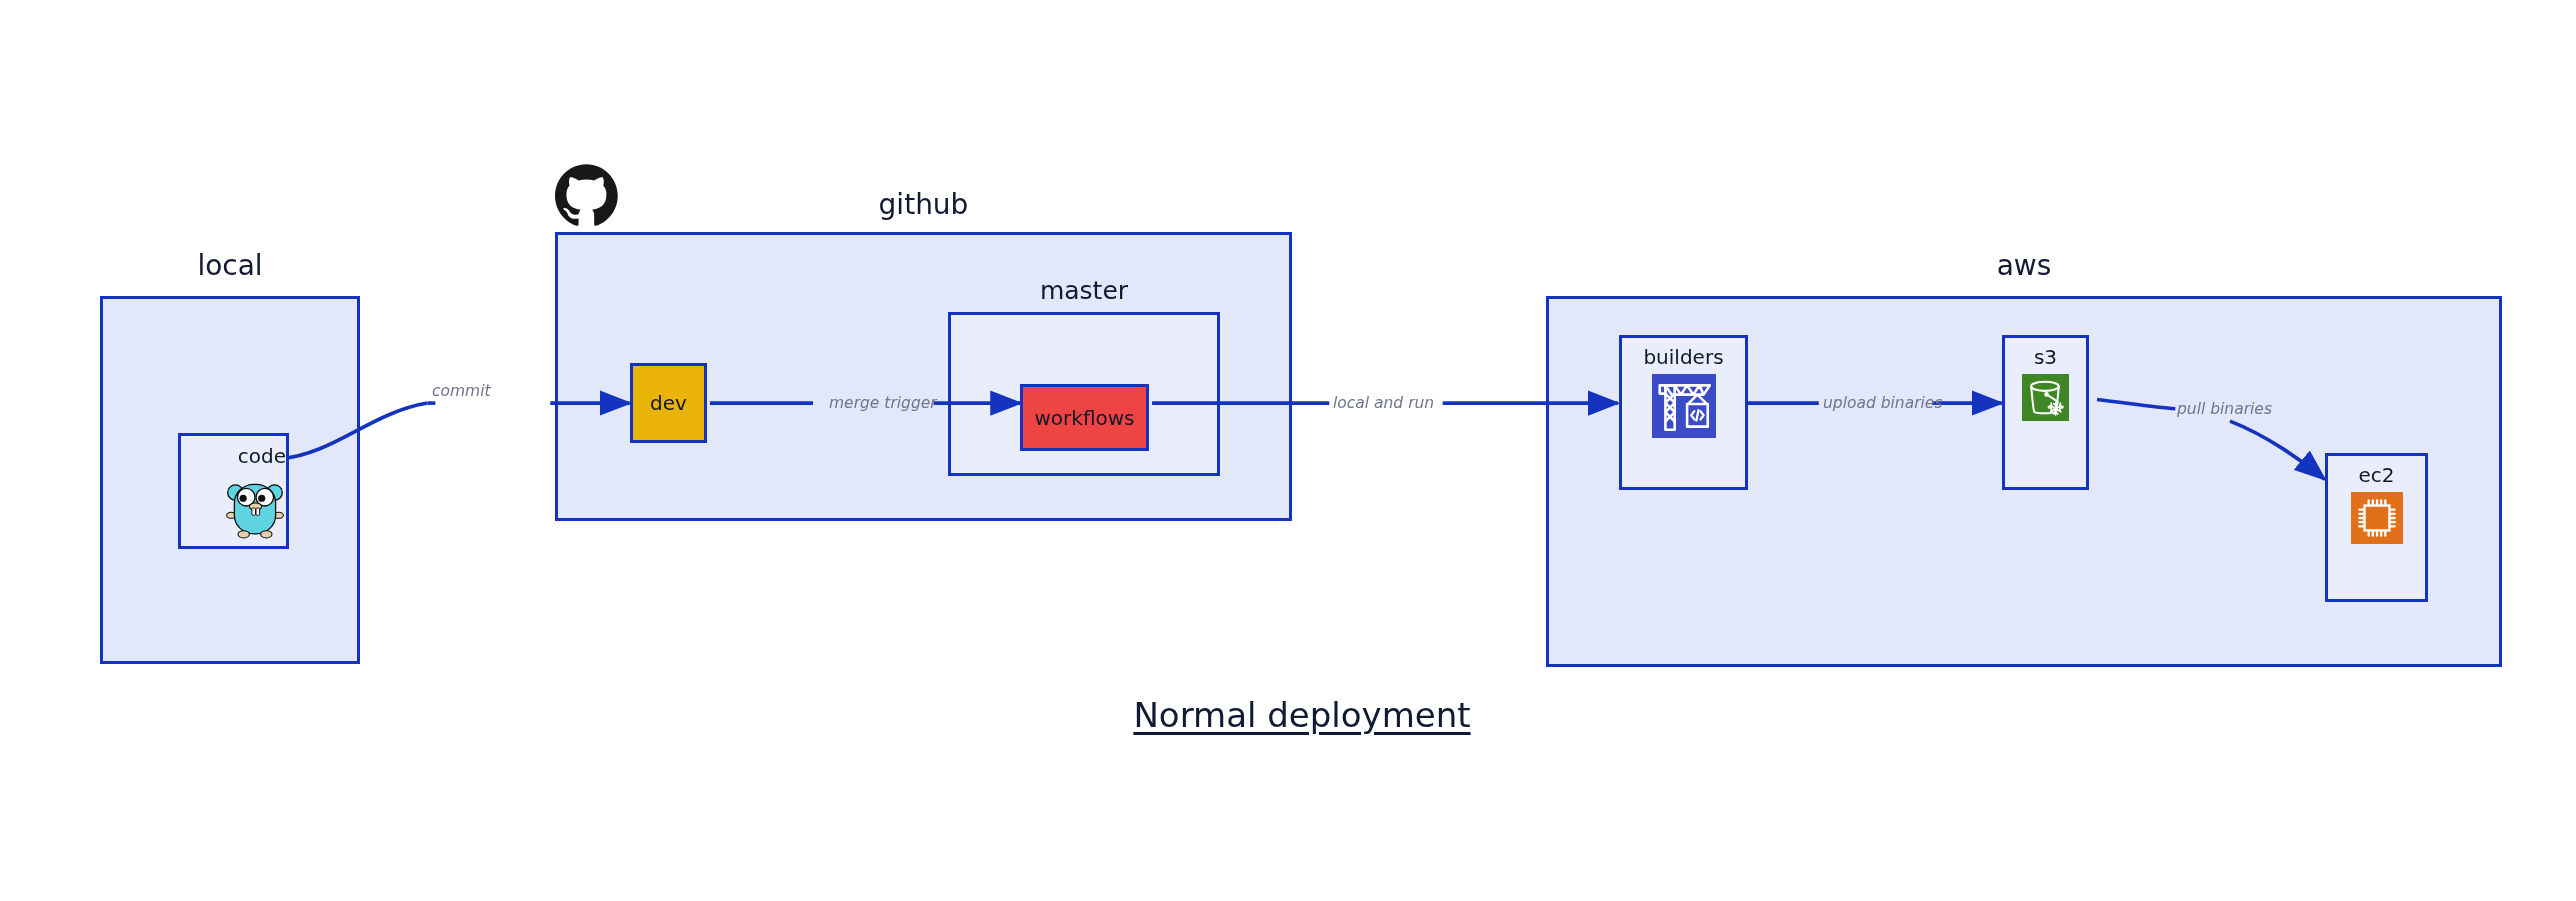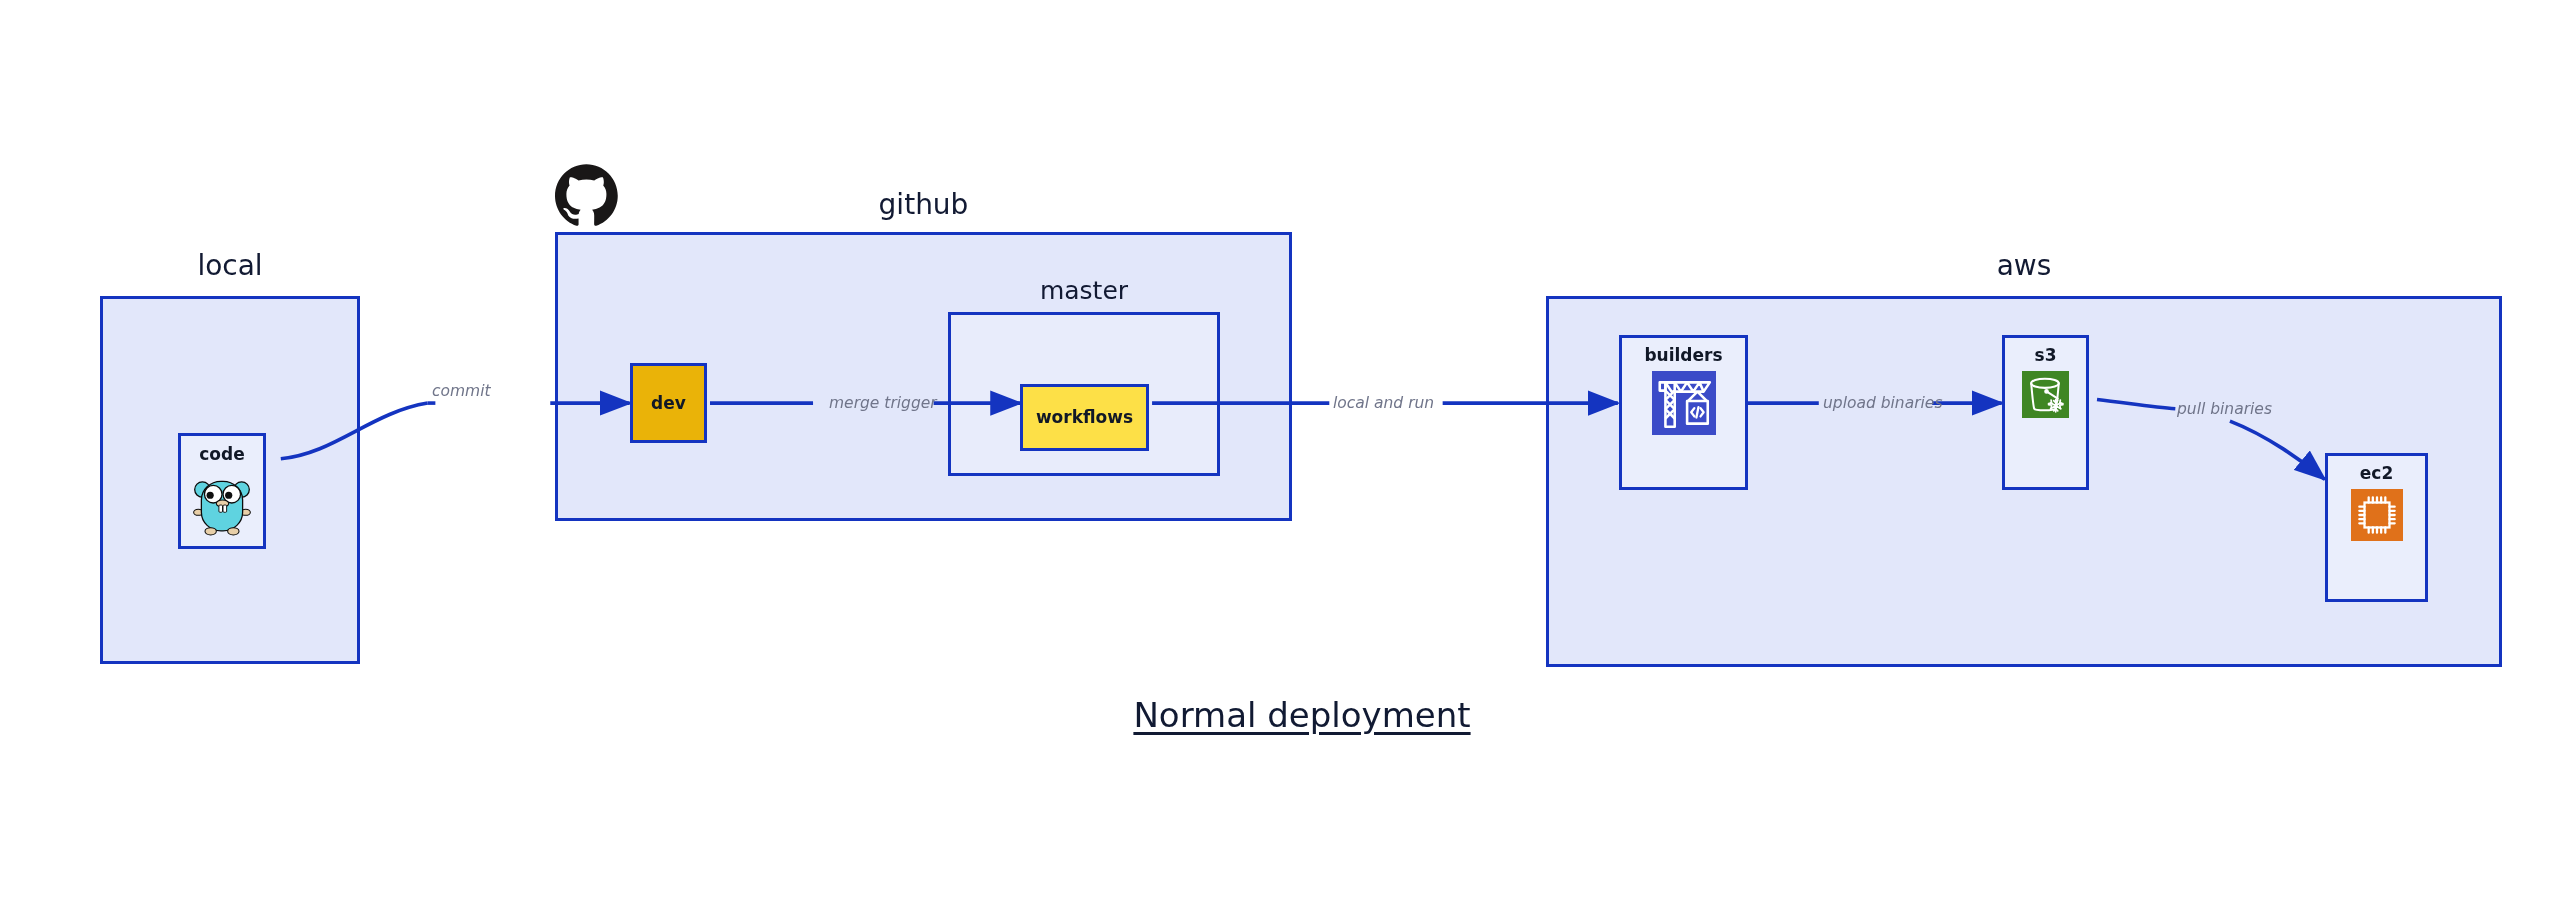--- a/index.html
+++ b/index.html
@@ -63,22 +63,22 @@
     box-sizing: border-box;
     background: #eaeefc;
     border: 3.1px solid #1434c0;
     z-index: 6;
     display: flex;
     flex-direction: column;
     align-items: center;
   }
   .node.plain { background: #eab308; justify-content: center; }
   .node-label {
-    font-size: 17px;
-    font-weight: 700;
+    font-size: 20px;
+    font-weight: 400;
     color: #111827;
     line-height: 1;
     white-space: nowrap;
   }
   .node .icon-wrap {
     display: flex;
     align-items: center;
     justify-content: center;
   }
 
@@ -146,21 +146,21 @@
 
     <g>
       <path d="M 4070,775 C 4130,782 4180,790 4222,793" fill="none" stroke="#1434c0" stroke-width="7"></path>
       <path d="M 4328,817 C 4400,845 4470,895 4512,930" fill="none" stroke="#1434c0" stroke-width="7" marker-end="url(#arrowhead)"></path>
     </g>
   </svg>
 
   <div class="group-title" style="left:100px; top:252px; width:260px;">local</div>
   <div class="group" style="left:100px; top:296px; width:260px; height:368px;"></div>
 
-  <div class="node" style="left:178px; top:433px; width:88px; height:116px; padding-top:10.3px;">
+  <div class="node" style="left:178px; top:433px; width:111px; height:116px; padding-top:10.3px;align-items:flex-end;">
     <div class="node-label">code</div>
     <div class="icon-wrap" style="margin-top:7.2px;">
       <svg width="62" height="67" viewBox="0 0 120 130">
 
         <ellipse cx="22" cy="38" rx="15" ry="15" fill="#5fd3e0" stroke="#0b0b0b" stroke-width="2.5"></ellipse>
         <ellipse cx="98" cy="38" rx="15" ry="15" fill="#5fd3e0" stroke="#0b0b0b" stroke-width="2.5"></ellipse>
 
         <ellipse cx="14" cy="82" rx="9" ry="6" fill="#e8cfa8" stroke="#0b0b0b" stroke-width="2"></ellipse>
         <ellipse cx="106" cy="82" rx="9" ry="6" fill="#e8cfa8" stroke="#0b0b0b" stroke-width="2"></ellipse>
 
@@ -190,21 +190,21 @@
   <div class="group-title" style="left:555px; top:191px; width:737px; text-align:center;">github</div>
   <div class="group" style="left:555px; top:232px; width:737px; height:289px;"></div>
 
   <div class="subgroup" style="left:948px; top:312px; width:272px; height:164px;"></div>
   <div class="group-title" style="left:948px; top:278px; width:272px; font-size:25px;">master</div>
 
   <div class="node plain" style="left:630px; top:363px; width:77px; height:80px;">
     <div class="node-label">dev</div>
   </div>
 
-  <div class="node plain" style="left:1020px; top:384px; width:129px; height:67px; background:#fde047;">
+  <div class="node plain" style="left:1020px; top:384px; width:129px; height:67px; background:#ef4444;">
     <div class="node-label">workflows</div>
   </div>
 
   <div class="group-title" style="left:1546px; top:252px; width:956px;">aws</div>
   <div class="group" style="left:1546px; top:296px; width:956px; height:371px;"></div>
 
   <div class="node" style="left:1619px; top:335px; width:129px; height:155px; padding-top:9.3px;">
     <div class="node-label">builders</div>
     <div class="icon-wrap" style="margin-top:7.2px;">
       <svg width="64" height="64" viewBox="0 0 124 124">

